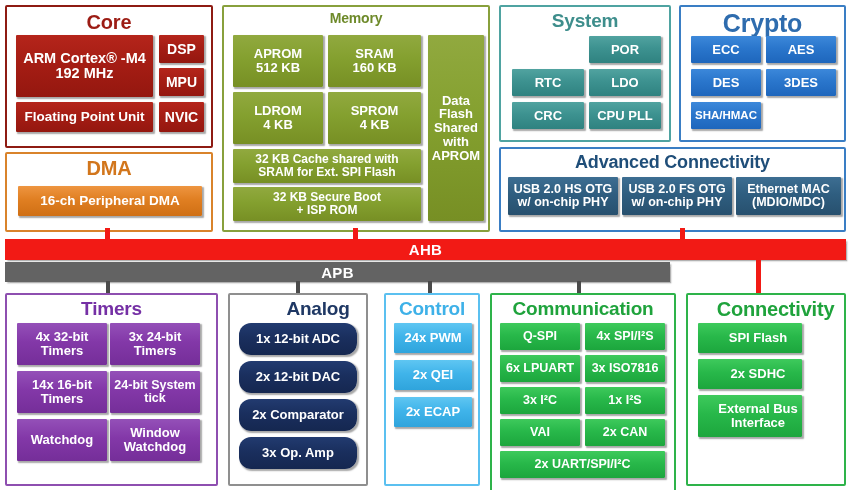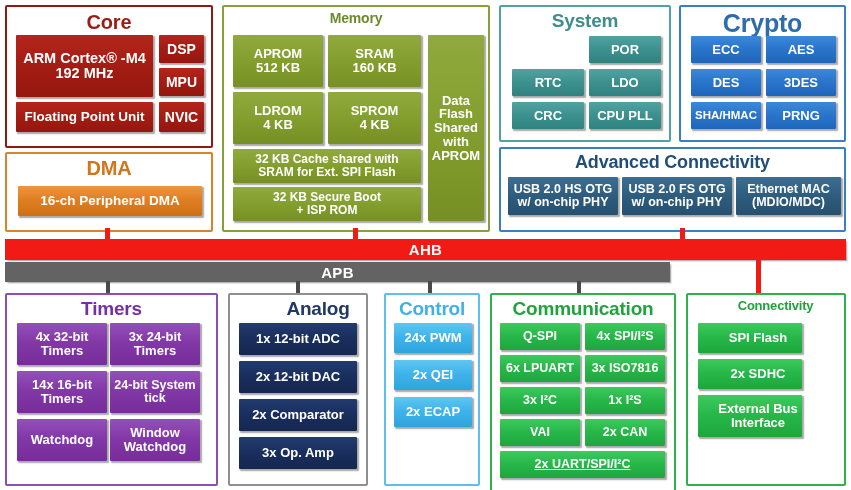--- a/index.html
+++ b/index.html
@@ -64,21 +64,21 @@
   .t-adv    { border-color:#3A7EC4; }
   .t-adv .panel-title { color:#1F4E79; }
   .b-adv    { background: linear-gradient(180deg,#3D6E92 0%, #2F5E80 45%, #27506E 100%); }
 
   .t-tim    { border-color:#8E4FB0; }
   .t-tim .panel-title { color:#7530A5; }
   .b-tim    { background: linear-gradient(180deg,#9450B8 0%, #8338A8 45%, #752E99 100%); }
 
   .t-ana    { border-color:#8F8F8F;padding-left:40px; }
   .t-ana .panel-title { color:#1F3864; }
-  .b-ana    { background: linear-gradient(180deg,#223B70 0%, #1A2F5E 45%, #152750 100%); }
+  .b-ana    { background: linear-gradient(180deg,#223B70 0%, #1A2F5E 45%, #152750 100%); border-radius: 12px; }
 
   .t-ctl    { border-color:#5BC0F0; }
   .t-ctl .panel-title { color:#3EB1E8; }
   .b-ctl    { background: linear-gradient(180deg,#5FC6F2 0%, #40B4EA 45%, #2FA4DC 100%); }
 
   .t-com    { border-color:#2EB34A; }
   .t-com .panel-title { color:#1FA33C; }
   .b-com    { background: linear-gradient(180deg,#3ECA5C 0%, #28B84A 45%, #1CA63D 100%); }
 
   .t-con    { border-color:#2EB34A; }
@@ -152,21 +152,20 @@
     <div class="blk b-sys" style="left:88px; top:95px; width:72px; height:27px; font-size:13px;">CPU PLL</div>
   </div>
 
   <div class="panel t-cry" style="left:679px; top:5px; width:167px; height:137px;">
     <div class="panel-title" style="font-size:25px; margin-top:4px;">Crypto</div>
     <div class="blk b-cry" style="left:10px; top:29px; width:70px; height:27px; font-size:13px;">ECC</div>
     <div class="blk b-cry" style="left:85px; top:29px; width:70px; height:27px; font-size:13px;">AES</div>
     <div class="blk b-cry" style="left:10px; top:62px; width:70px; height:27px; font-size:13px;">DES</div>
     <div class="blk b-cry" style="left:85px; top:62px; width:70px; height:27px; font-size:13px;">3DES</div>
     <div class="blk b-cry" style="left:10px; top:95px; width:70px; height:27px; font-size:11.5px;">SHA/HMAC</div>
-    <div class="blk b-cry" style="left:85px; top:95px; width:70px; height:27px; font-size:13px;">PRNG</div>
   </div>
 
   <div class="panel t-adv" style="left:499px; top:147px; width:347px; height:85px;">
     <div class="panel-title" style="font-size:18px; margin-top:4px;">Advanced Connectivity</div>
     <div class="blk b-adv" style="left:7px; top:28px; width:110px; height:38px; font-size:12.5px; white-space:pre-line;">USB 2.0 HS OTG
 w/ on-chip PHY</div>
     <div class="blk b-adv" style="left:121px; top:28px; width:110px; height:38px; font-size:12.5px; white-space:pre-line;">USB 2.0 FS OTG
 w/ on-chip PHY</div>
     <div class="blk b-adv" style="left:235px; top:28px; width:105px; height:38px; font-size:12.5px; white-space:pre-line;text-align:center;">Ethernet MAC
 (MDIO/MDC)</div>
@@ -224,24 +223,24 @@
   <div class="panel t-com" style="left:490px; top:293px; width:186px; height:203px;">
     <div class="panel-title" style="font-size:19px; margin-top:4px;">Communication</div>
     <div class="blk b-com" style="left:8px; top:28px; width:80px; height:27px; font-size:12.5px;">Q-SPI</div>
     <div class="blk b-com" style="left:93px; top:28px; width:80px; height:27px; font-size:12.5px;">4x SPI/I²S</div>
     <div class="blk b-com" style="left:8px; top:60px; width:80px; height:27px; font-size:12.5px;">6x LPUART</div>
     <div class="blk b-com" style="left:93px; top:60px; width:80px; height:27px; font-size:12.5px;">3x ISO7816</div>
     <div class="blk b-com" style="left:8px; top:92px; width:80px; height:27px; font-size:12.5px;">3x I²C</div>
     <div class="blk b-com" style="left:93px; top:92px; width:80px; height:27px; font-size:12.5px;">1x I²S</div>
     <div class="blk b-com" style="left:8px; top:124px; width:80px; height:27px; font-size:12.5px;">VAI</div>
     <div class="blk b-com" style="left:93px; top:124px; width:80px; height:27px; font-size:12.5px;">2x CAN</div>
-    <div class="blk b-com" style="left:8px; top:156px; width:165px; height:27px; font-size:12.5px;text-decoration:underline;">2x UART/SPI/I²C</div>
+    <div class="blk b-com" style="left:8px; top:156px; width:165px; height:27px; font-size:12.5px;">2x UART/SPI/I²C</div>
   </div>
 
   <div class="panel t-con" style="left:686px; top:293px; width:160px; height:193px;">
-    <div class="panel-title" style="font-size:13px; margin-top:4px;padding-left:19px;">Connectivity</div>
+    <div class="panel-title" style="font-size:20px; margin-top:4px;padding-left:19px;">Connectivity</div>
     <div class="blk b-con" style="left:10px; top:28px; width:104px; height:30px; font-size:13px;">SPI Flash</div>
     <div class="blk b-con" style="left:10px; top:64px; width:104px; height:30px; font-size:13px;">2x SDHC</div>
     <div class="blk b-con" style="left:10px; top:100px; width:104px; height:42px; font-size:13px; white-space:pre-line;">External Bus
 Interface</div>
   </div>
 
 </div>
 
 </body></html>

